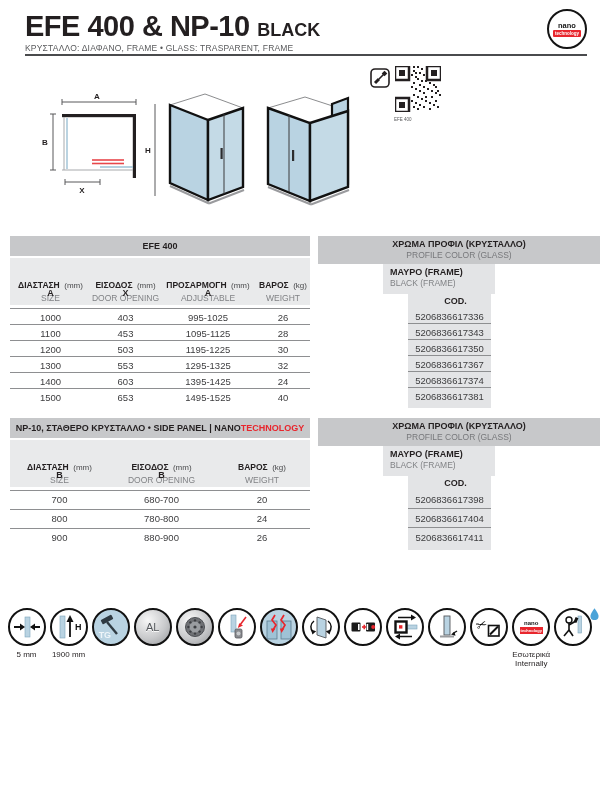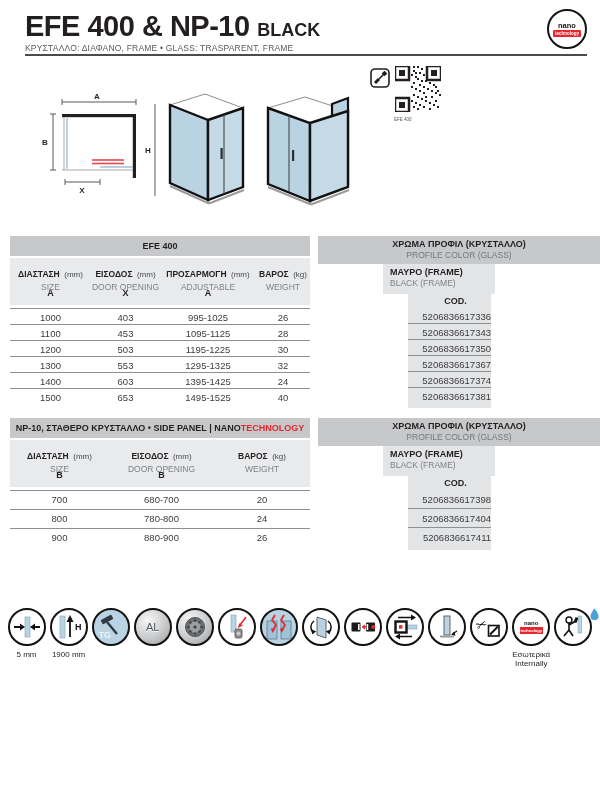--- a/index.html
+++ b/index.html
@@ -25,21 +25,21 @@
   .qr-text { margin-left:9px; padding-top:3px; }
   .qr-text .el { font-size:10px; font-weight:bold; color:#231f20; }
   .qr-text .en { font-size:9.5px; color:#808285; margin-top:2px; }
 
   
   .diag { position:absolute; }
   .dim-label { font-size:8px; font-weight:bold; fill:#231f20; }
   .t-left { position:absolute; left:10px; width:300px; }
   .t-title { height:20px; line-height:20px; text-align:center; font-size:9px; font-weight:bold; background:#c7c8ca; margin-bottom:2px; }
   .t-title .red { color:#e8262d; }
-  .cols { display:flex; background:#e9eaeb; padding-top:5px; height:27px; }
+  .cols { display:flex; background:#e9eaeb; padding-top:16px; height:27px; }
   .letters { display:flex; background:#e9eaeb; height:20px; }
   .col { text-align:center; }
   .gname { font-size:8.5px; font-weight:bold; }
   .gunit { font-size:8px; font-weight:normal; color:#4a4b4d; }
   .gen { font-size:8.5px; color:#808285; margin-top:1px; }
   .letter { font-size:9px; font-weight:bold; padding-top:3px; }
   .rows { margin-top:3px; }
   .drow { display:flex; height:16px; border-top:1px solid #8e8f91; }
   .drow2 { height:19px; }
   .dcell { font-size:9.5px; color:#3c3c3e; text-align:center; padding-top:3px; }
@@ -49,21 +49,21 @@
   
   .t-right { position:absolute; left:318px; width:282px; }
   .ct-title { height:28px; background:#c7c8ca; text-align:center; padding-top:3px; }
   .ct-title .el { font-size:9px; font-weight:bold; }
   .ct-title .en { font-size:8.5px; color:#77787b; margin-top:1px; }
   .frame-block { position:absolute; left:65px; width:112px; background:#e3e4e6; padding:3px 12px 0 7px; height:30px; z-index:2; }
   .frame-block .el { font-size:9px; font-weight:bold; }
   .frame-block .en { font-size:8.5px; color:#808285; margin-top:1px; }
   .cod-strip { position:absolute; left:90px; width:83px; background:#e3e4e6; z-index:1; }
   .cod-label { font-size:9px; font-weight:bold; text-align:center; height:14px; padding-top:2px;padding-left:12px; }
-  .crow { font-size:9.5px; color:#3c3c3e; text-align:right; border-bottom:1px solid #8e8f91; }
+  .crow { font-size:9.5px; color:#3c3c3e; text-align:center; border-bottom:1px solid #8e8f91; }
   .crow:last-child { border-bottom:none; }
   .crow.h16 { height:16px; padding-top:3px; }
   .crow.h19 { height:19px; padding-top:4px; }
 
   
   .icons-row { position:absolute; left:6px; right:6px; top:608px; display:flex; justify-content:space-between; }
   .ic { width:41px; display:flex; flex-direction:column; align-items:center; position:relative; }
   .circ { width:38px; height:38px; border:2.5px solid #111; border-radius:50%; background:#fff;
           display:flex; align-items:center; justify-content:center; overflow:hidden; position:relative; }
   .circ.bluebg { background:#b9d3e2; }

